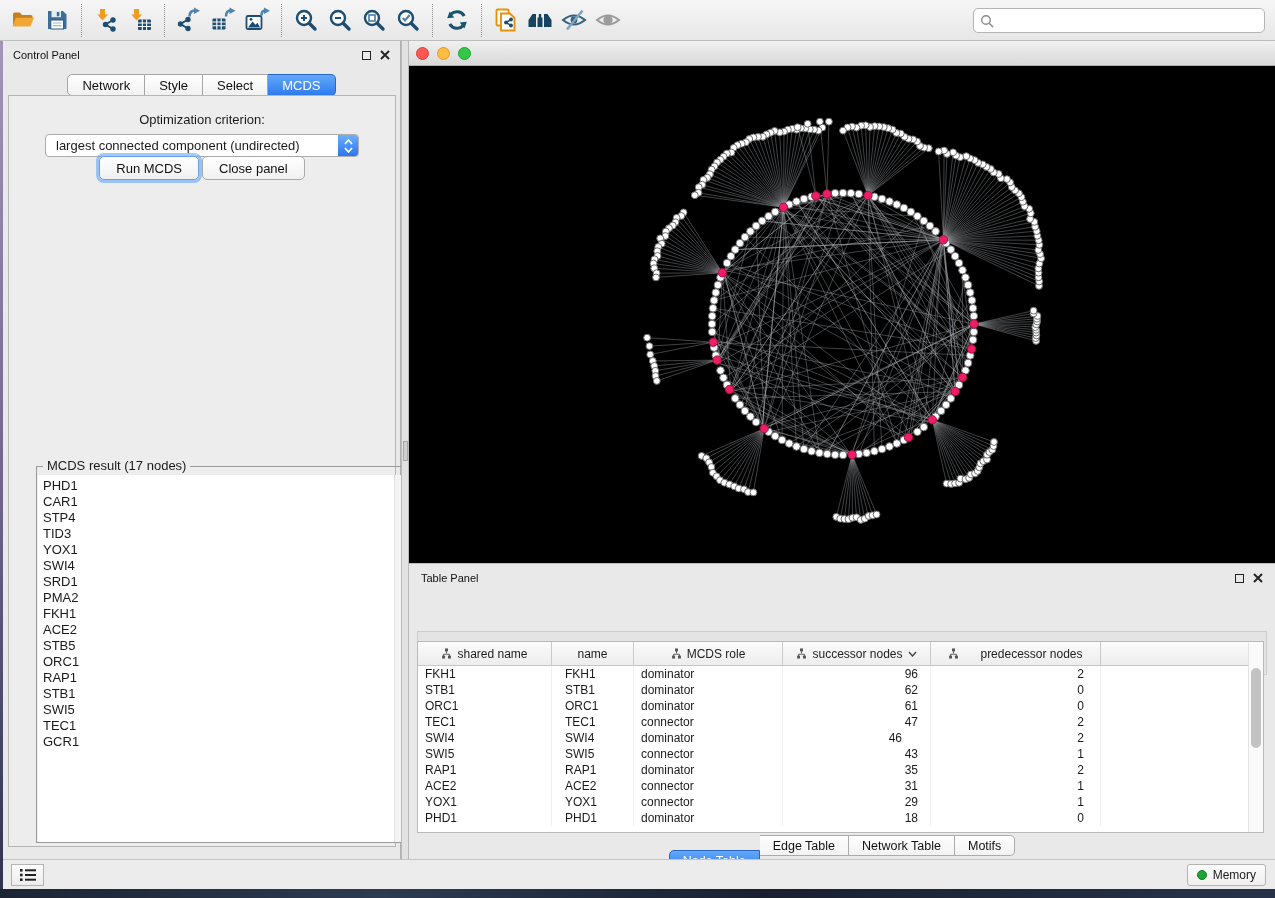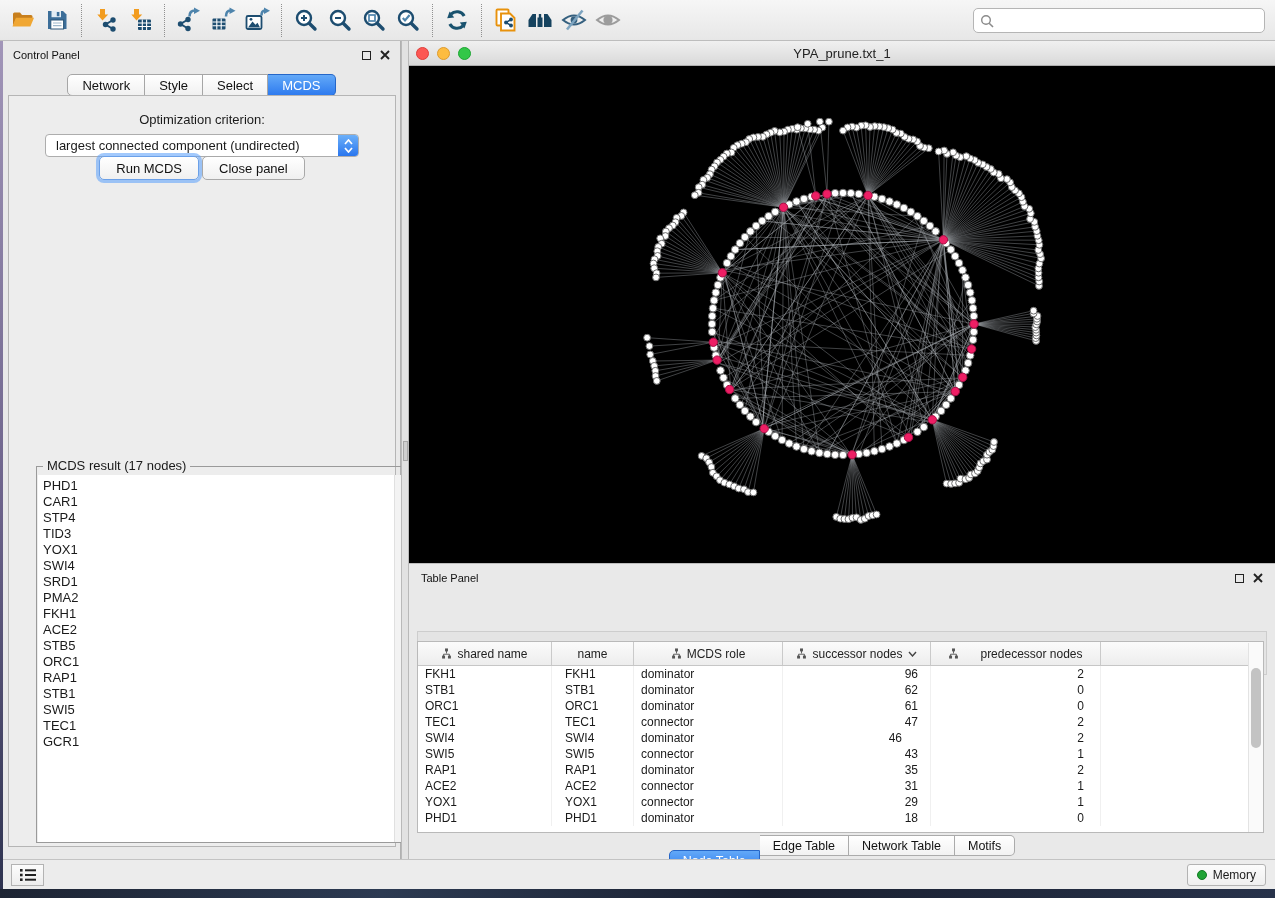--- a/index.html
+++ b/index.html
@@ -324,21 +324,20 @@
 
   <div class="vsplit">
     <div class="grip"></div>
   </div>
 
   <div class="net-window">
     <div class="net-titlebar">
       <span class="tl red"></span>
       <span class="tl yel"></span>
       <span class="tl grn"></span>
-      <span class="net-title">YPA_prune.txt_1</span>
     </div>
     <div class="net-canvas">
       <svg id="netsvg" width="866" height="497">
           <g stroke="#a9aeb4" stroke-width="0.7" stroke-opacity="0.55">
             <line x1="374.5" y1="141.3" x2="321.9" y2="325.8"></line>
             <line x1="374.5" y1="141.3" x2="387.5" y2="380.5"></line>
             <line x1="374.5" y1="141.3" x2="326.2" y2="183.6"></line>
             <line x1="374.5" y1="141.3" x2="449.8" y2="128.0"></line>
             <line x1="374.5" y1="141.3" x2="410.4" y2="386.9"></line>
             <line x1="374.5" y1="141.3" x2="508.4" y2="150.2"></line>

